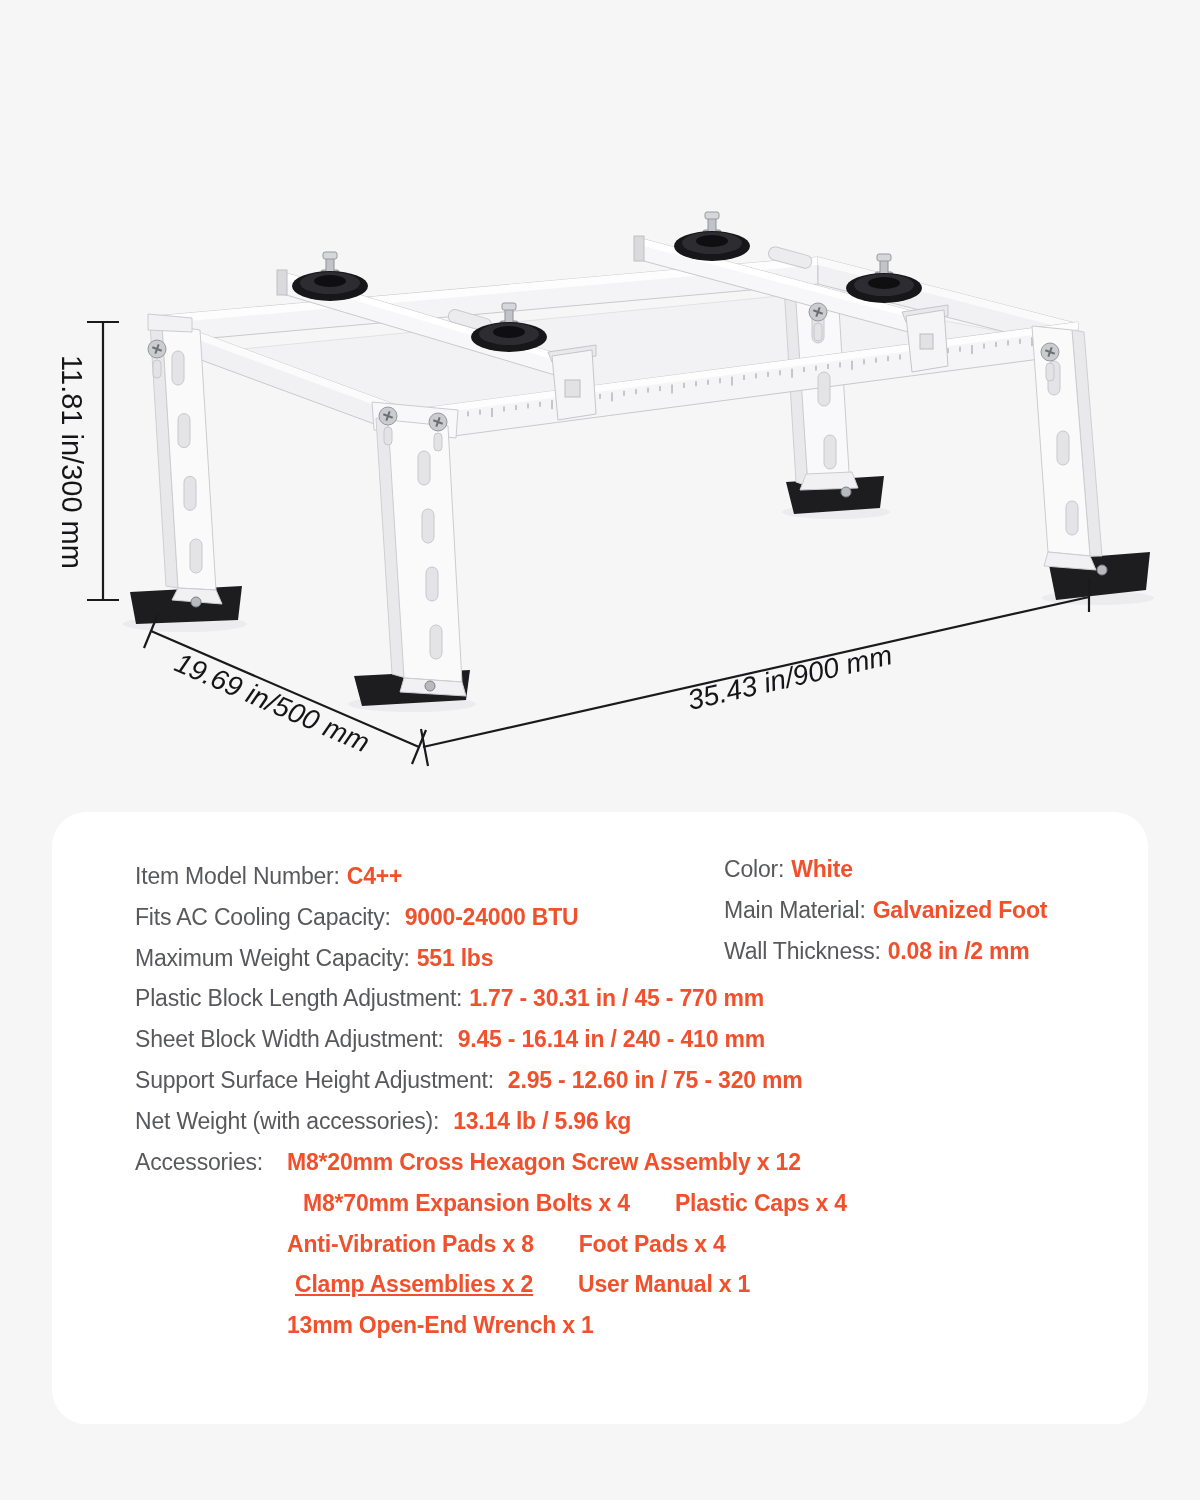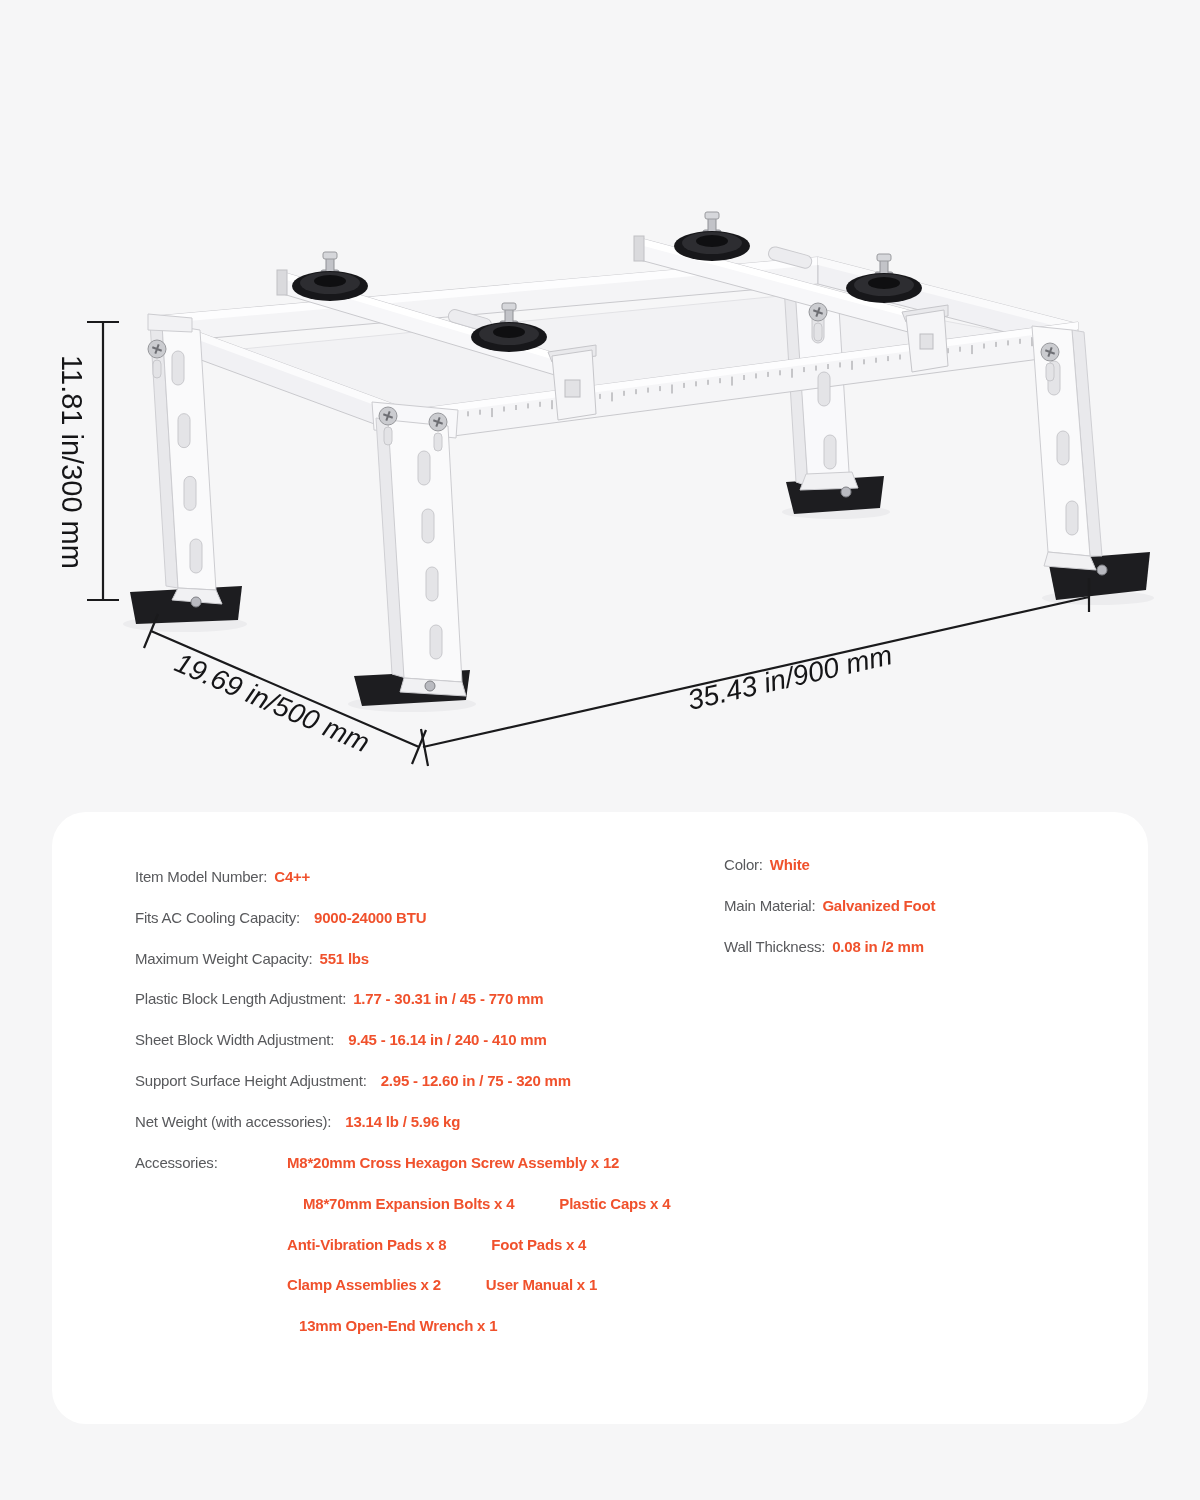--- a/index.html
+++ b/index.html
@@ -1,21 +1,21 @@
 <!DOCTYPE html>
 <html><head>
 <meta charset="utf-8">
 <style>
   html,body{margin:0;padding:0;}
   body{width:1200px;height:1500px;background:#f6f6f7;font-family:"Liberation Sans",sans-serif;}
   .page{position:relative;width:1200px;height:1500px;background:#f6f6f7;overflow:hidden;}
   .figure-area{position:absolute;left:0;top:0;width:1200px;height:795px;}
   .spec-panel{position:absolute;left:52px;top:812px;width:1096px;height:612px;background:#ffffff;border-radius:34px;}
   .lines{position:absolute;left:83px;top:44px;width:990px;}
-  .row{position:relative;height:40.85px;display:flex;align-items:center;font-size:15px;letter-spacing:-0.2px;white-space:nowrap;}
+  .row{position:relative;height:40.85px;display:flex;align-items:center;font-size:23px;letter-spacing:-0.2px;white-space:nowrap;}
   .lbl{color:#58595c;font-weight:400;}
   .val{color:#F0512C;font-weight:700;margin-left:7px;}
   .val.ml-lg{margin-left:14px;}
   .rcol{position:absolute;left:589px;top:0;height:100%;display:flex;}
   .acc-first{position:absolute;left:152px;top:0;height:100%;display:flex;align-items:center;}
   .acc-line{padding-left:152px;}
   .acc-b{margin-left:45px;}
   svg text{font-family:"Liberation Sans",sans-serif;}
   .dim-label{fill:#151517;font-size:29px;}
   .dim-label-it{fill:#151517;font-size:28px;font-style:italic;}
@@ -241,22 +241,22 @@
       </div>
       <div class="row acc-line">
         <span class="val" style="margin-left:16px;">M8*70mm Expansion Bolts x 4</span>
         <span class="val acc-b">Plastic Caps x 4</span>
       </div>
       <div class="row acc-line">
         <span class="val" style="margin-left:0;">Anti-Vibration Pads x 8</span>
         <span class="val acc-b">Foot Pads x 4</span>
       </div>
       <div class="row acc-line">
-        <span class="val" style="margin-left:0;">Clamp Assemblies x 2</span>
+        <span class="val" style="margin-left:8px;text-decoration:underline;">Clamp Assemblies x 2</span>
         <span class="val acc-b">User Manual x 1</span>
       </div>
       <div class="row acc-line">
-        <span class="val" style="margin-left:12px;">13mm Open-End Wrench x 1</span>
+        <span class="val" style="margin-left:0;">13mm Open-End Wrench x 1</span>
       </div>
 
     </div>
   </div>
 </div>
 
 </body></html>

